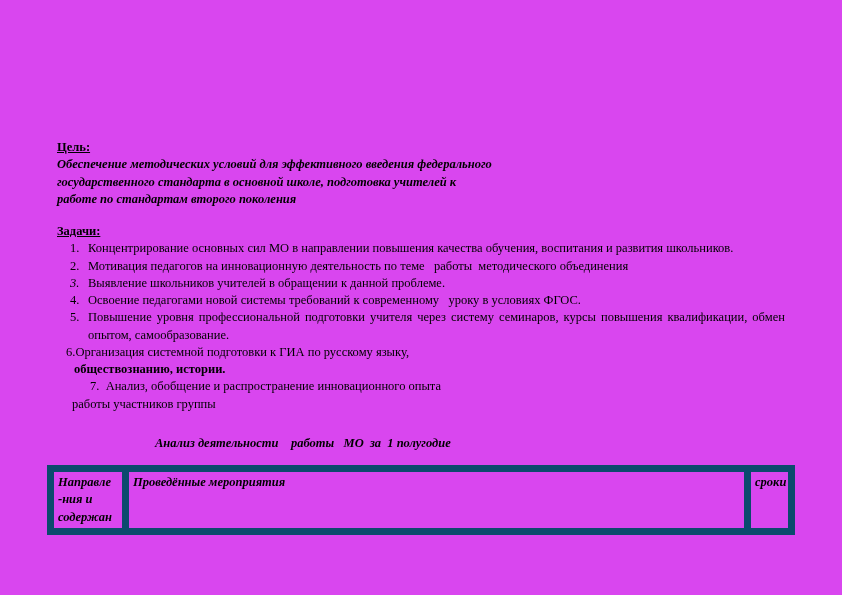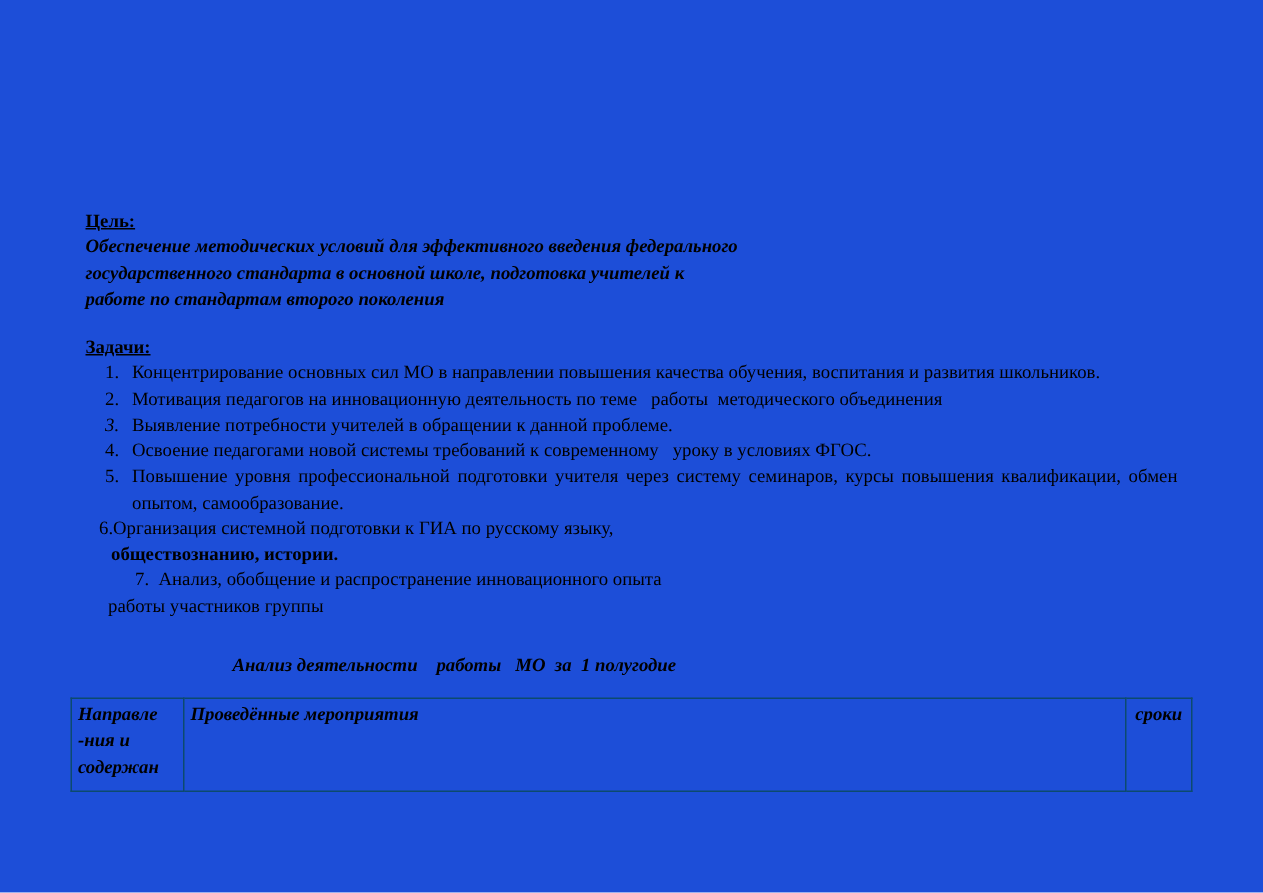--- a/index.html
+++ b/index.html
@@ -1,21 +1,21 @@
 <!DOCTYPE html>
 <html><head>
 <meta charset="utf-8">
 <style>
   * { margin: 0; padding: 0; box-sizing: border-box; }
   html, body { background: #ffffff; }
   .page {
     position: relative;
     width: 842px;
     height: 595px;
-    background: #1d4ed8;
+    background: #d946ef;
     color: #000000;
     font-family: "Liberation Serif", serif;
     font-size: 12.5px;
     line-height: 1.38;
     padding: 139px 57px 0 57px;
     overflow: hidden;
   }
   .heading {
     font-weight: bold;
     text-decoration: underline;
@@ -51,21 +51,21 @@
     font-style: italic;
     white-space: pre-wrap;
   }
   .doc-table {
     border-collapse: collapse;
     table-layout: fixed;
     width: 748px;
     margin: 13px 0 0 -10px;
   }
   .doc-table td {
-    border: 1px solid #0c4a6e;
+    border: 7px solid #0c4a6e;
     vertical-align: top;
     padding: 2px 4px;
     height: 62px;
     font-weight: bold;
     font-style: italic;
   }
   .doc-table td.c1 { white-space: pre-line; }
   .doc-table td.c2 { text-align: left; }
   .doc-table td.c3 { text-align: center; }
 </style>
@@ -77,21 +77,21 @@
   <div class="heading">Цель:</div>
   <div class="goal-text">Обеспечение методических условий для эффективного введения федерального государственного стандарта в основной школе, подготовка учителей к работе по стандартам второго поколения</div>
 
   <div class="heading tasks-heading">Задачи:</div>
 
   <div class="task-list">
     <div class="task t-bold t-just"><span class="num">1.</span><span>Концентрирование основных сил МО в направлении повышения качества обучения, воспитания и развития школьников.</span></div>
 
     <div class="task t-pre"><span class="num">2.</span><span>Мотивация педагогов на инновационную деятельность по теме   работы  методического объединения</span></div>
 
-    <div class="task t-bold t-pre"><span class="num num-italic">3.</span><span>Выявление потребности учителей в обращении к данной проблеме.</span></div>
+    <div class="task t-bold t-pre"><span class="num num-italic">3.</span><span>Выявление школьников учителей в обращении к данной проблеме.</span></div>
 
     <div class="task t-bold t-pre"><span class="num">4.</span><span>Освоение педагогами новой системы требований к современному   уроку в условиях ФГОС.</span></div>
 
     <div class="task t-bold t-just"><span class="num">5.</span><span>Повышение уровня профессиональной подготовки учителя через   систему семинаров,   курсы повышения квалификации,  обмен опытом, самообразование.</span></div>
 
     <div class="line6a">6.Организация системной подготовки к ГИА по русскому языку,</div>
     <div class="line6b">обществознанию, истории.</div>
 
     <div class="line7a">7.  Анализ, обобщение и распространение инновационного опыта</div>
     <div class="line7b">работы участников группы</div>

